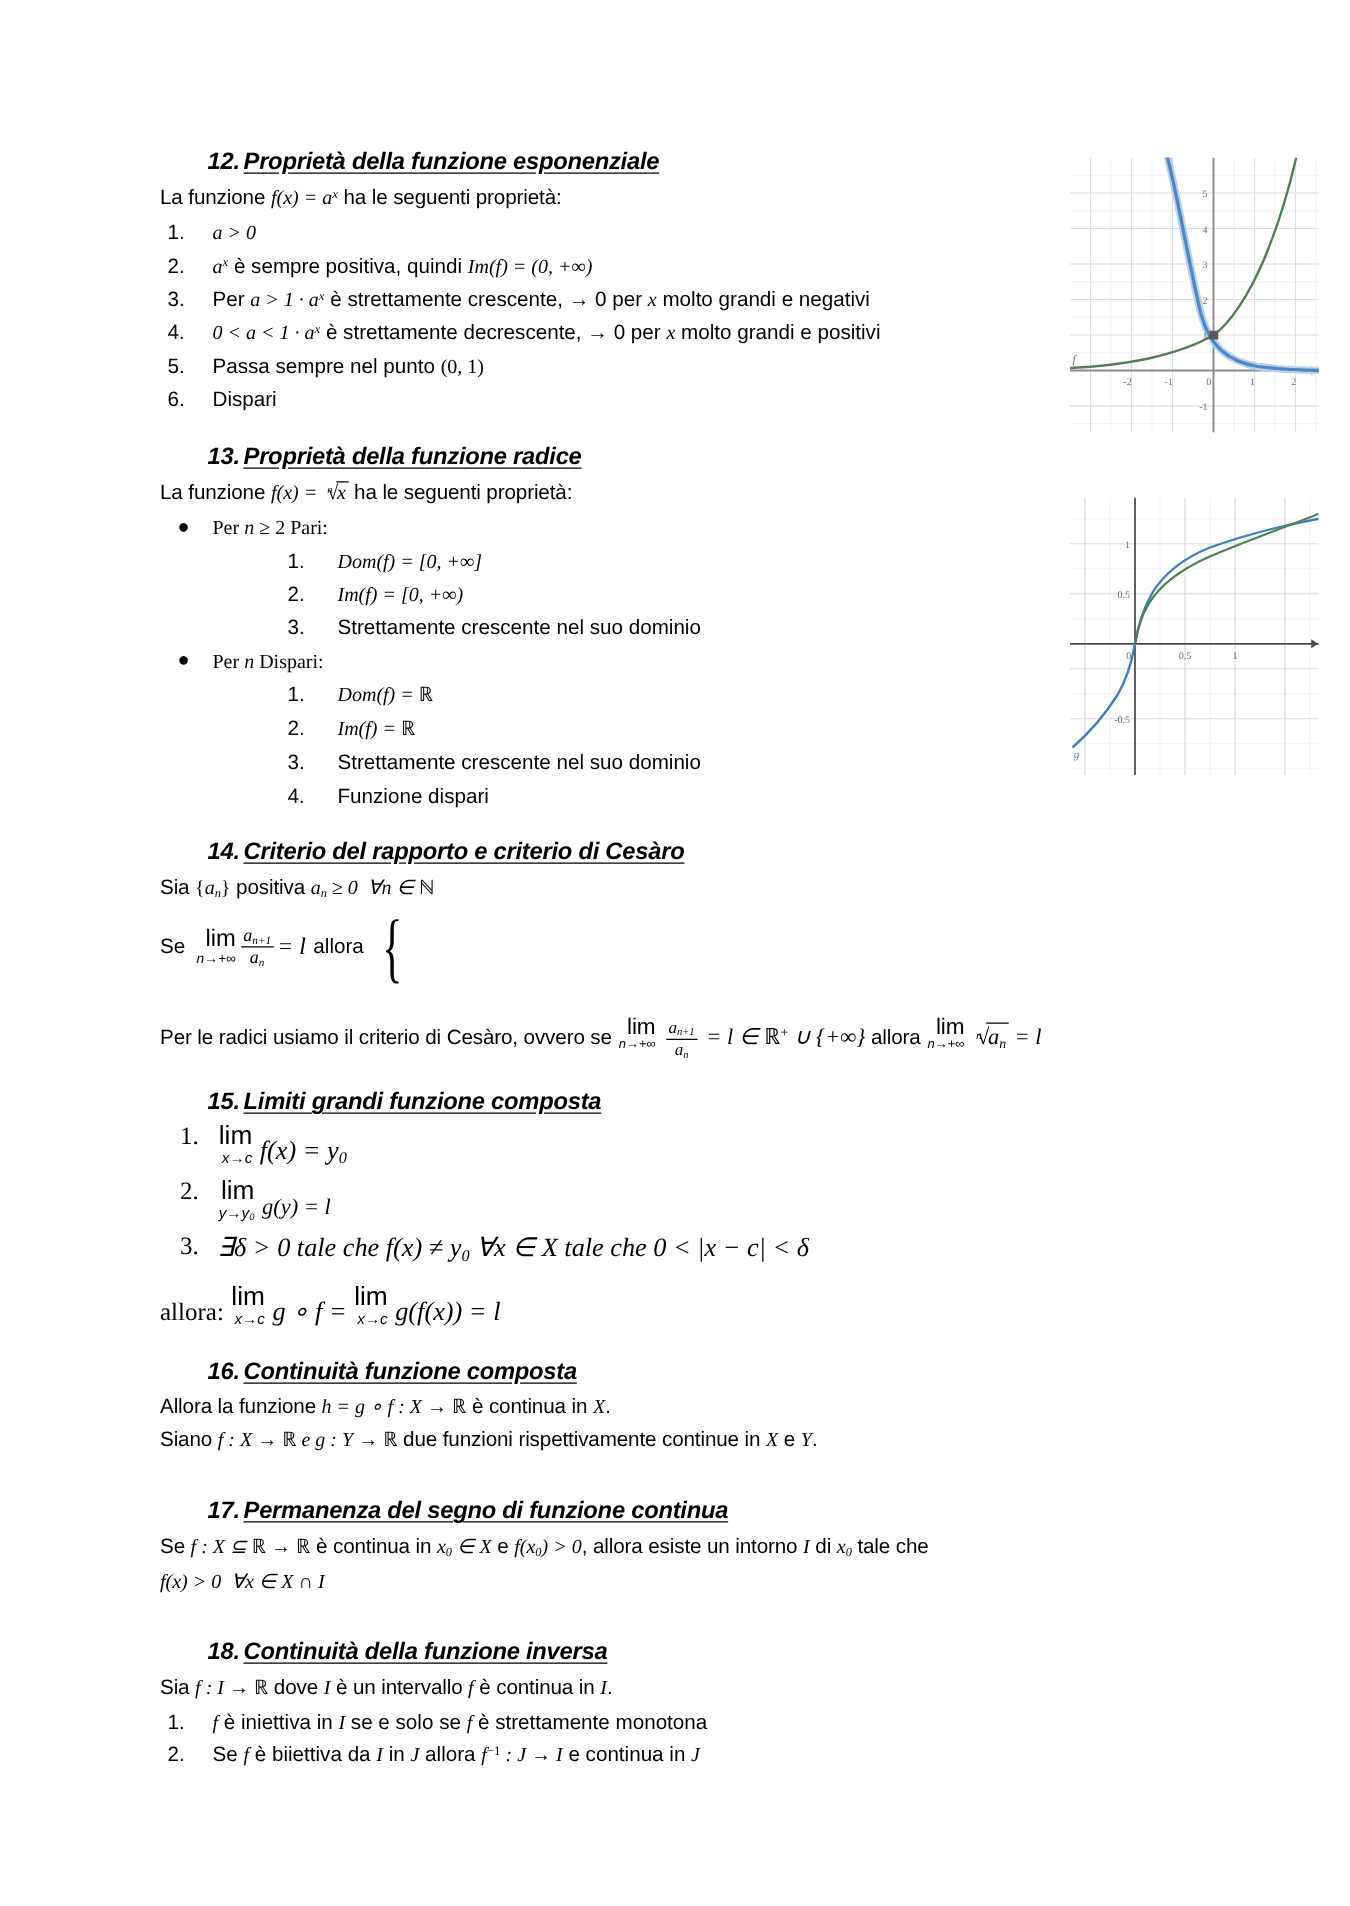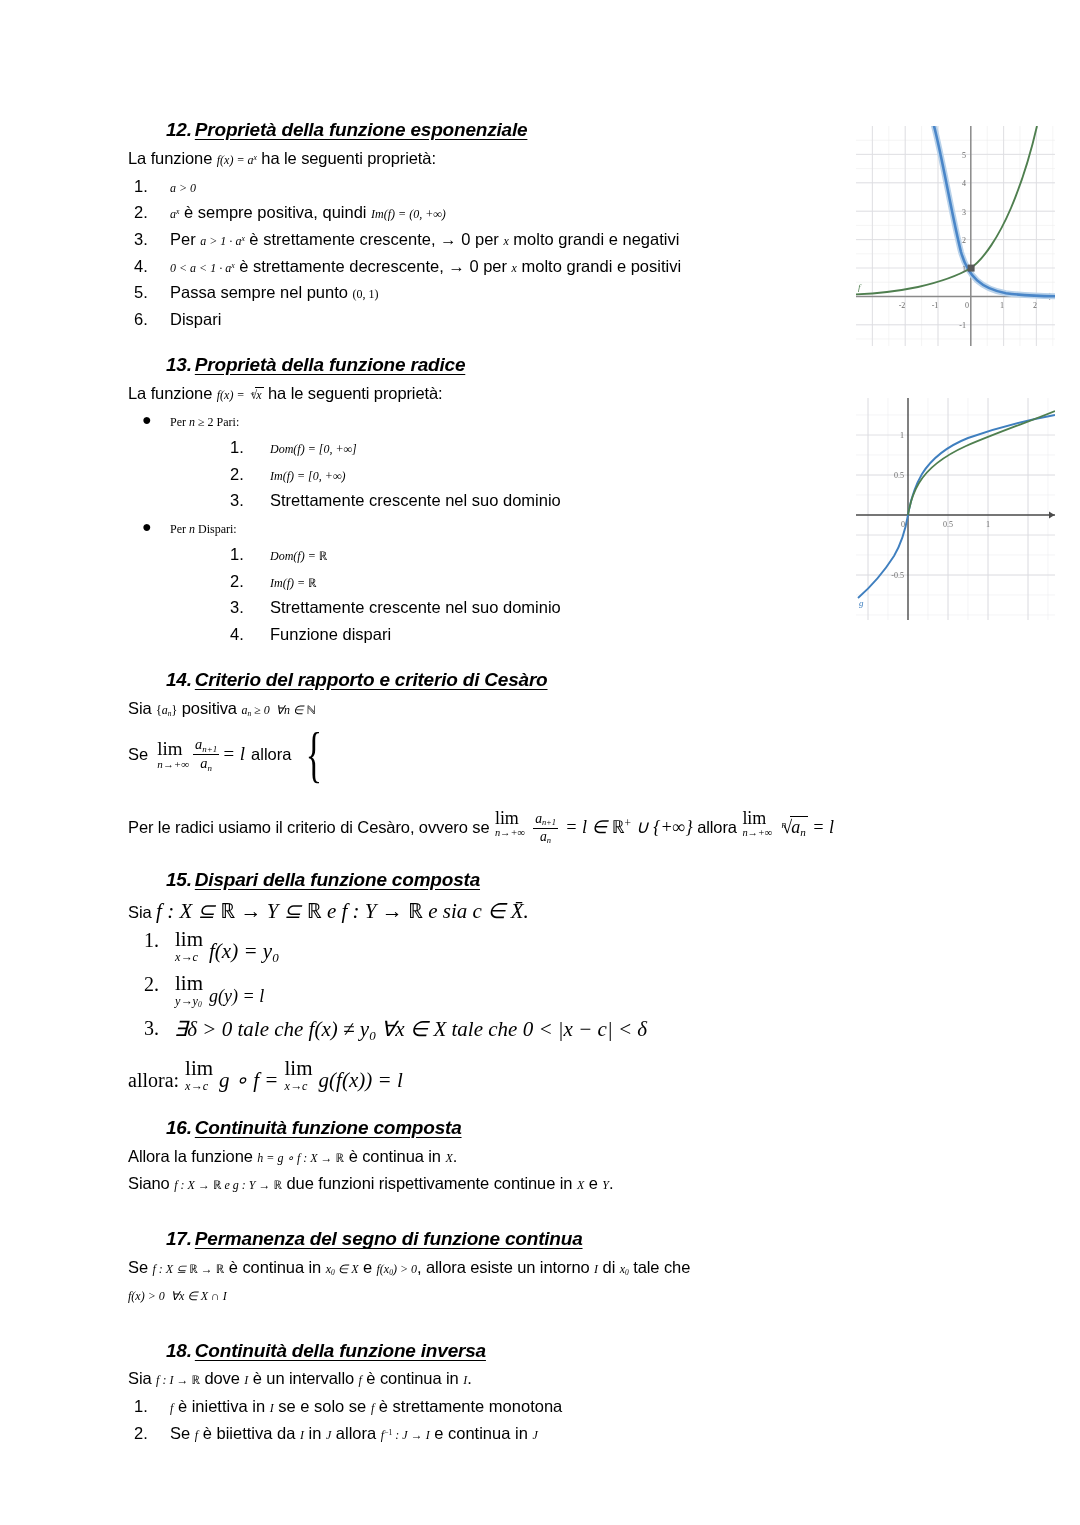--- a/index.html
+++ b/index.html
@@ -53,21 +53,21 @@
     font-size: 16.5px;
     line-height: 1.5;
     margin: 0 0 2px 0;
     letter-spacing: -0.1px;
   }
 
   
   .m {
     font-family: "Liberation Serif", serif;
     font-style: italic;
-    font-size: 12px;
+    font-size: 16px;
     letter-spacing: 0;
   }
   .m.up { font-style: normal; }
   .mi { font-family: "Liberation Serif", serif; font-style: italic; }
   .bb { font-family: "Liberation Serif", serif; font-style: normal; }
   sub.s {
     font-size: 0.62em;
     vertical-align: -0.28em;
     font-style: italic;
   }
@@ -131,23 +131,23 @@
     top: 0;
     font-family: "Liberation Serif", serif;
     font-style: normal;
     font-size: 20px;
   }
 
   
   .limop {
     display: inline-block;
     position: relative;
-    text-align: left;
+    text-align: right;
     vertical-align: -0.15em;
-    font-family: Liberation Serif, serif;
+    font-family: Liberation Sans, sans-serif;
     font-style: normal;
     margin: 0 1px;
   }
   .limop .top {
     display: block;
     font-size: 1em;
     line-height: 1;
   }
   .limop .bot {
     display: block;
@@ -502,26 +502,23 @@
       <span>allora</span>
       <span class="limop" style="font-size:18px">
         <span class="top">lim</span><span class="bot">n→+∞</span>
       </span>
       <span class="m" style="font-size:18px"><span class="rad"><span class="idx">n</span><span class="sign">√</span><span class="body"><span class="mi">a</span><sub class="s">n</sub></span></span> = <span class="mi">l</span></span>
     </p>
 
     <div class="spacer-md"></div>
 
     <div class="h-sec">
-      <span class="num">15.</span><span class="ttl">Dispari della funzione composta</span>
-    </div>
-
-    <p class="para">
-      Sia <span class="m" style="font-size:21px"><span class="mi">f</span> : <span class="mi">X</span> ⊆ <span class="bb">ℝ</span> → <span class="mi">Y</span> ⊆ <span class="bb">ℝ</span> <span class="mi">e</span> <span class="mi">f</span> : <span class="mi">Y</span> → <span class="bb">ℝ</span> <span class="up">e sia</span> <span class="mi">c</span> ∈ <span class="mi">X̄</span>.</span>
-    </p>
+      <span class="num">15.</span><span class="ttl">Limiti grandi funzione composta</span>
+    </div>
+
 
     <ol class="serif-list">
       <li><span class="mk">1.</span>
         <span class="limop" style="font-size:21px">
           <span class="top">lim</span><span class="bot">x→c</span>
         </span>
         <span class="m" style="font-size:21px"><span class="mi">f</span>(<span class="mi">x</span>) = <span class="mi">y</span><sub class="s">0</sub></span>
       </li>
       <li><span class="mk">2.</span>
         <span class="limop" style="font-size:21px">

